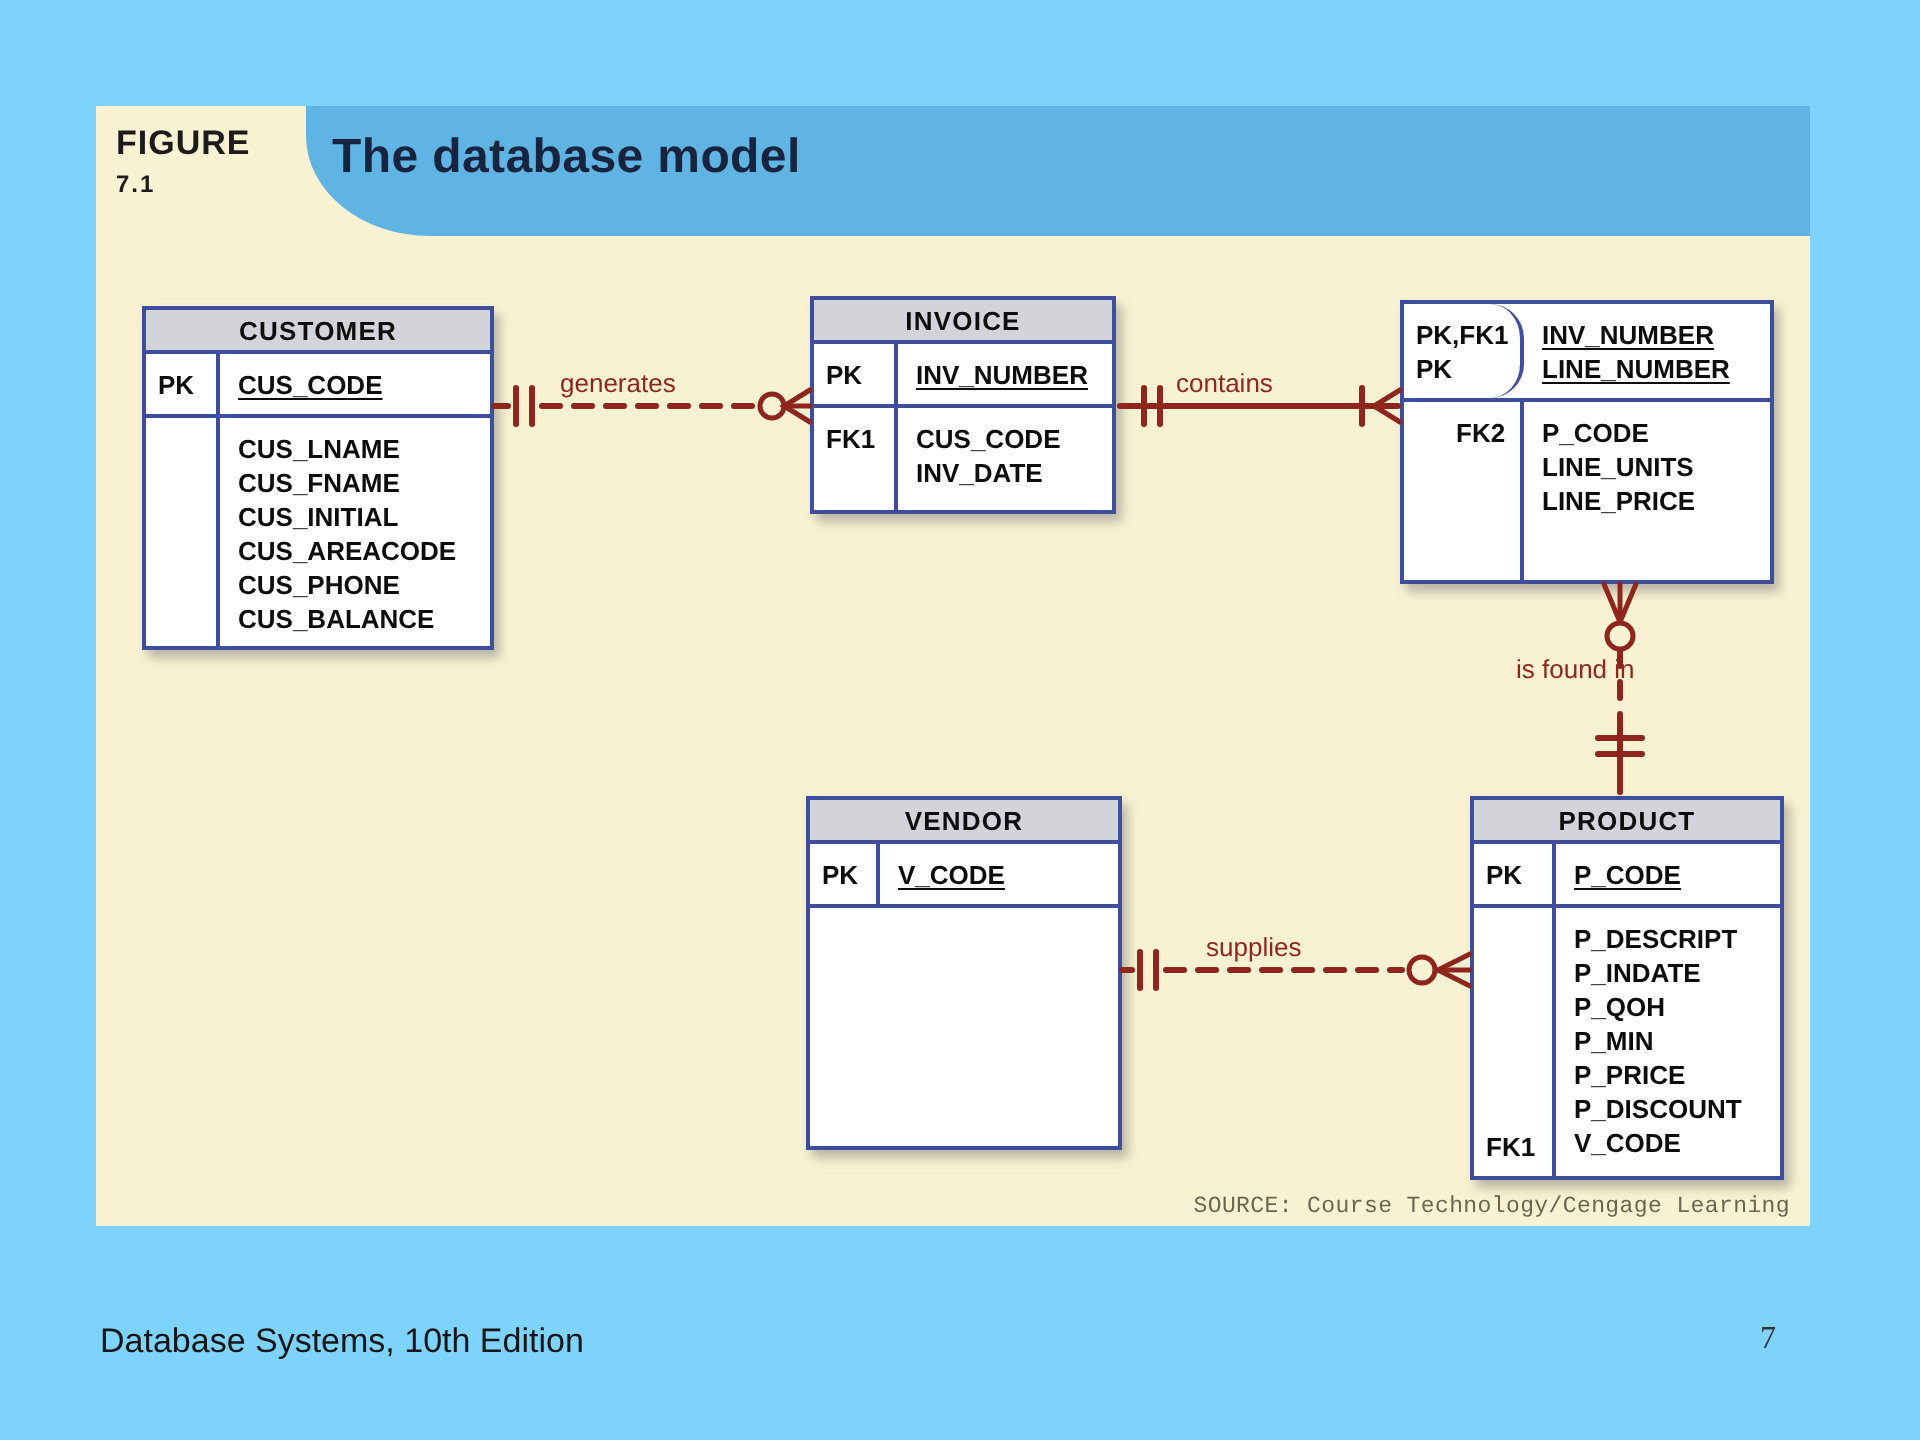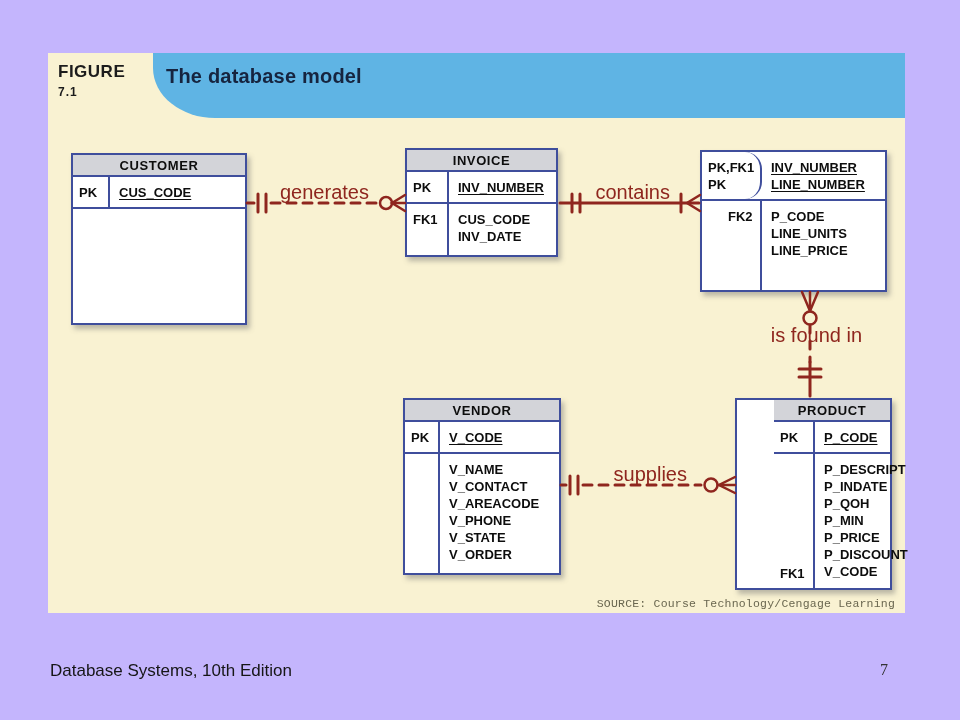--- a/index.html
+++ b/index.html
@@ -4,41 +4,41 @@
 <style>
   :root{
     --blue:#5fb4e4;
     --cream:#f9f2d2;
     --navy:#3f4e9c;
     --hdrgray:#d3d4d9;
     --maroon:#8f261e;
   }
   html,body{margin:0;padding:0;background:#fff;}
   .stage{
-    position:relative;width:960px;height:720px;background:#c4b5fd;overflow:hidden;
+    position:relative;width:960px;height:720px;background:#7dd3fc;overflow:hidden;
     font-family:"Liberation Sans","DejaVu Sans",sans-serif;
   }
   
   .panel{
     position:absolute;left:48px;top:53px;width:857px;height:560px;
     background:var(--cream);
   }
   .titlebar{
     position:absolute;left:105px;top:0;right:0;height:65px;
     background:var(--blue);
     border-bottom-left-radius:62px 50px;
   }
   .figure-label{
     position:absolute;left:10px;top:8px;color:#1c1c1c;font-weight:bold;
     font-size:17px;line-height:21px;letter-spacing:.5px;
   }
   .figure-number{font-size:12px;letter-spacing:1px;}
   .figure-title{
     position:absolute;left:118px;top:12px;color:#16243f;
-    font-weight:bold;font-size:20px;letter-spacing:.2px;
+    font-weight:bold;font-size:24px;letter-spacing:.2px;
   }
   
   .entity{
     position:absolute;display:flex;flex-direction:column;box-sizing:border-box;
     background:#fff;border:2px solid var(--navy);
     box-shadow:3px 4px 5px rgba(110,110,110,.45);
     font-size:13px;font-weight:bold;color:#0d0d0d;z-index:4;
   }
   .ent-header{
     background:var(--hdrgray);border-bottom:2px solid var(--navy);
@@ -51,21 +51,21 @@
     flex:0 0 auto;border-right:2px solid var(--navy);
     padding:7px 2px 6px 6px;line-height:17px;box-sizing:border-box;
   }
   .key-cell.bottom{display:flex;flex-direction:column;justify-content:flex-end;}
   .attr-cell{padding:7px 4px 6px 9px;line-height:17px;}
   .attr-line{white-space:nowrap;}
   .u{text-decoration:underline;text-underline-offset:2px;}
   
   .rel-layer{position:absolute;left:0;top:0;width:960px;height:720px;z-index:5;color:var(--maroon);pointer-events:none;}
   .rel-label{
-    position:absolute;z-index:6;color:var(--maroon);font-size:20px;text-align:right;line-height:16px;
+    position:absolute;z-index:6;color:var(--maroon);font-size:13px;text-align:left;line-height:16px;
   }
   
   .source-credit{
     position:absolute;right:10px;bottom:3px;
     font-family:Liberation Mono, monospace;
     font-size:11.5px;color:#6a6750;letter-spacing:.2px;
   }
   .footer-text{
     position:absolute;left:50px;top:661px;font-size:17px;color:#161616;
   }
@@ -86,20 +86,31 @@
       <div class="figure-number">7.1</div>
     </div>
     <div class="figure-title">The database model</div>
 
     <div class="entity" style="left:23px;top:100px;width:176px;height:172px;">
       <div class="ent-header">CUSTOMER</div>
       <div class="ent-row sep">
         <div class="key-cell" style="width:37px;">PK</div>
         <div class="attr-cell"><span class="u">CUS_CODE</span></div>
       </div>
+      <div class="ent-row grow">
+        <div class="key-cell" style="width:37px;"></div>
+        <div class="attr-cell">
+          <div class="attr-line">CUS_LNAME</div>
+          <div class="attr-line">CUS_FNAME</div>
+          <div class="attr-line">CUS_INITIAL</div>
+          <div class="attr-line">CUS_AREACODE</div>
+          <div class="attr-line">CUS_PHONE</div>
+          <div class="attr-line">CUS_BALANCE</div>
+        </div>
+      </div>
     </div>
 
     <div class="entity" style="left:357px;top:95px;width:153px;height:109px;">
       <div class="ent-header">INVOICE</div>
       <div class="ent-row sep">
         <div class="key-cell" style="width:42px;">PK</div>
         <div class="attr-cell"><span class="u">INV_NUMBER</span></div>
       </div>
       <div class="ent-row grow">
         <div class="key-cell" style="width:42px;">FK1</div>
@@ -130,34 +141,23 @@
         </div>
       </div>
     </div>
 
     <div class="entity" style="left:355px;top:345px;width:158px;height:177px;">
       <div class="ent-header">VENDOR</div>
       <div class="ent-row sep">
         <div class="key-cell" style="width:35px;">PK</div>
         <div class="attr-cell"><span class="u">V_CODE</span></div>
       </div>
-      <div class="ent-row grow">
-        <div class="key-cell" style="width:35px;"></div>
-        <div class="attr-cell">
-          <div class="attr-line">V_NAME</div>
-          <div class="attr-line">V_CONTACT</div>
-          <div class="attr-line">V_AREACODE</div>
-          <div class="attr-line">V_PHONE</div>
-          <div class="attr-line">V_STATE</div>
-          <div class="attr-line">V_ORDER</div>
-        </div>
-      </div>
-    </div>
-
-    <div class="entity" style="left:687px;top:345px;width:157px;height:192px;padding-left:37px;">
+    </div>
+
+    <div class="entity" style="left:687px;top:345px;width:157px;height:192px;">
       <div class="ent-header">PRODUCT</div>
       <div class="ent-row sep">
         <div class="key-cell" style="width:41px;">PK</div>
         <div class="attr-cell"><span class="u">P_CODE</span></div>
       </div>
       <div class="ent-row grow">
         <div class="key-cell bottom" style="width:41px;">FK1</div>
         <div class="attr-cell">
           <div class="attr-line">P_DESCRIPT</div>
           <div class="attr-line">P_INDATE</div>

